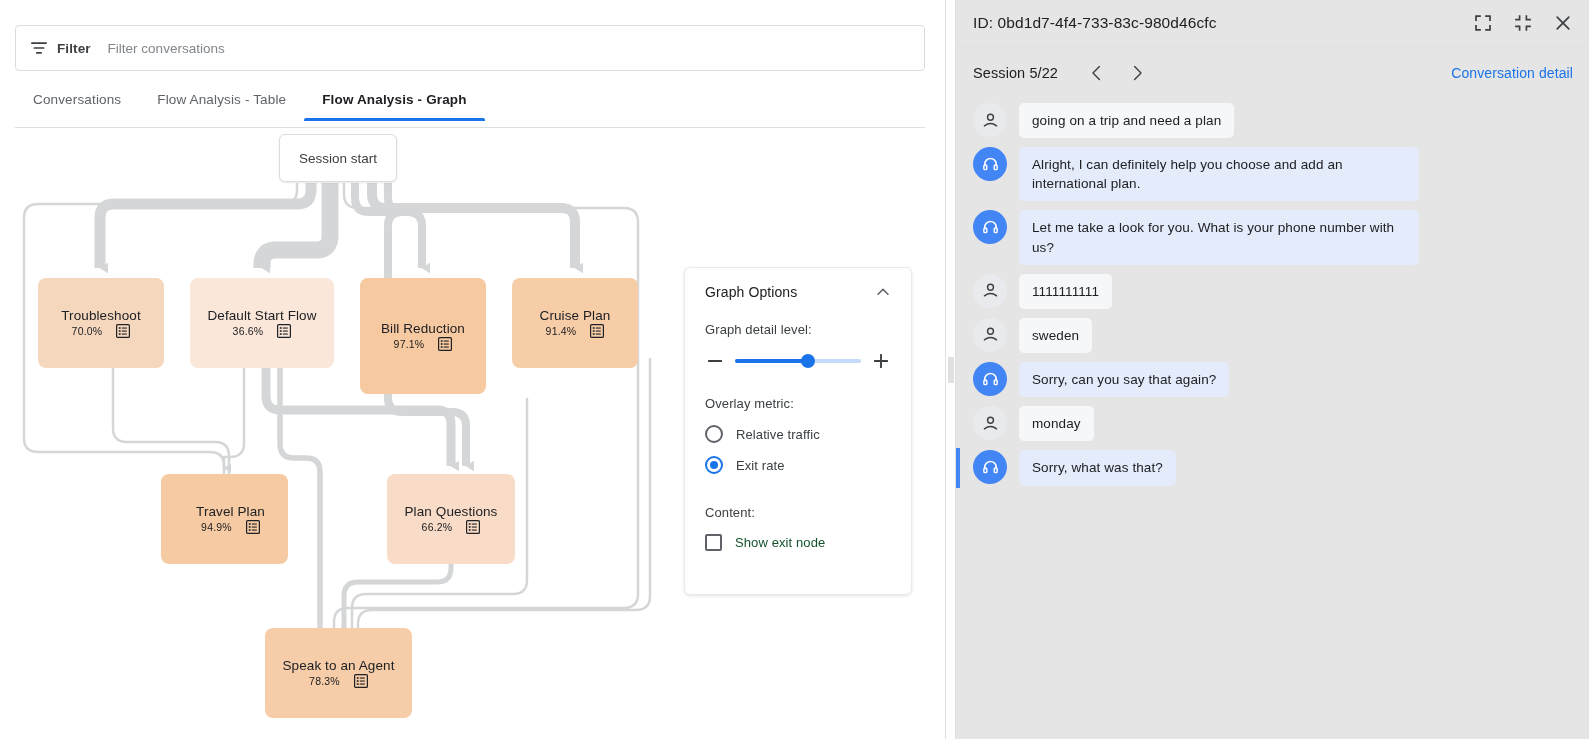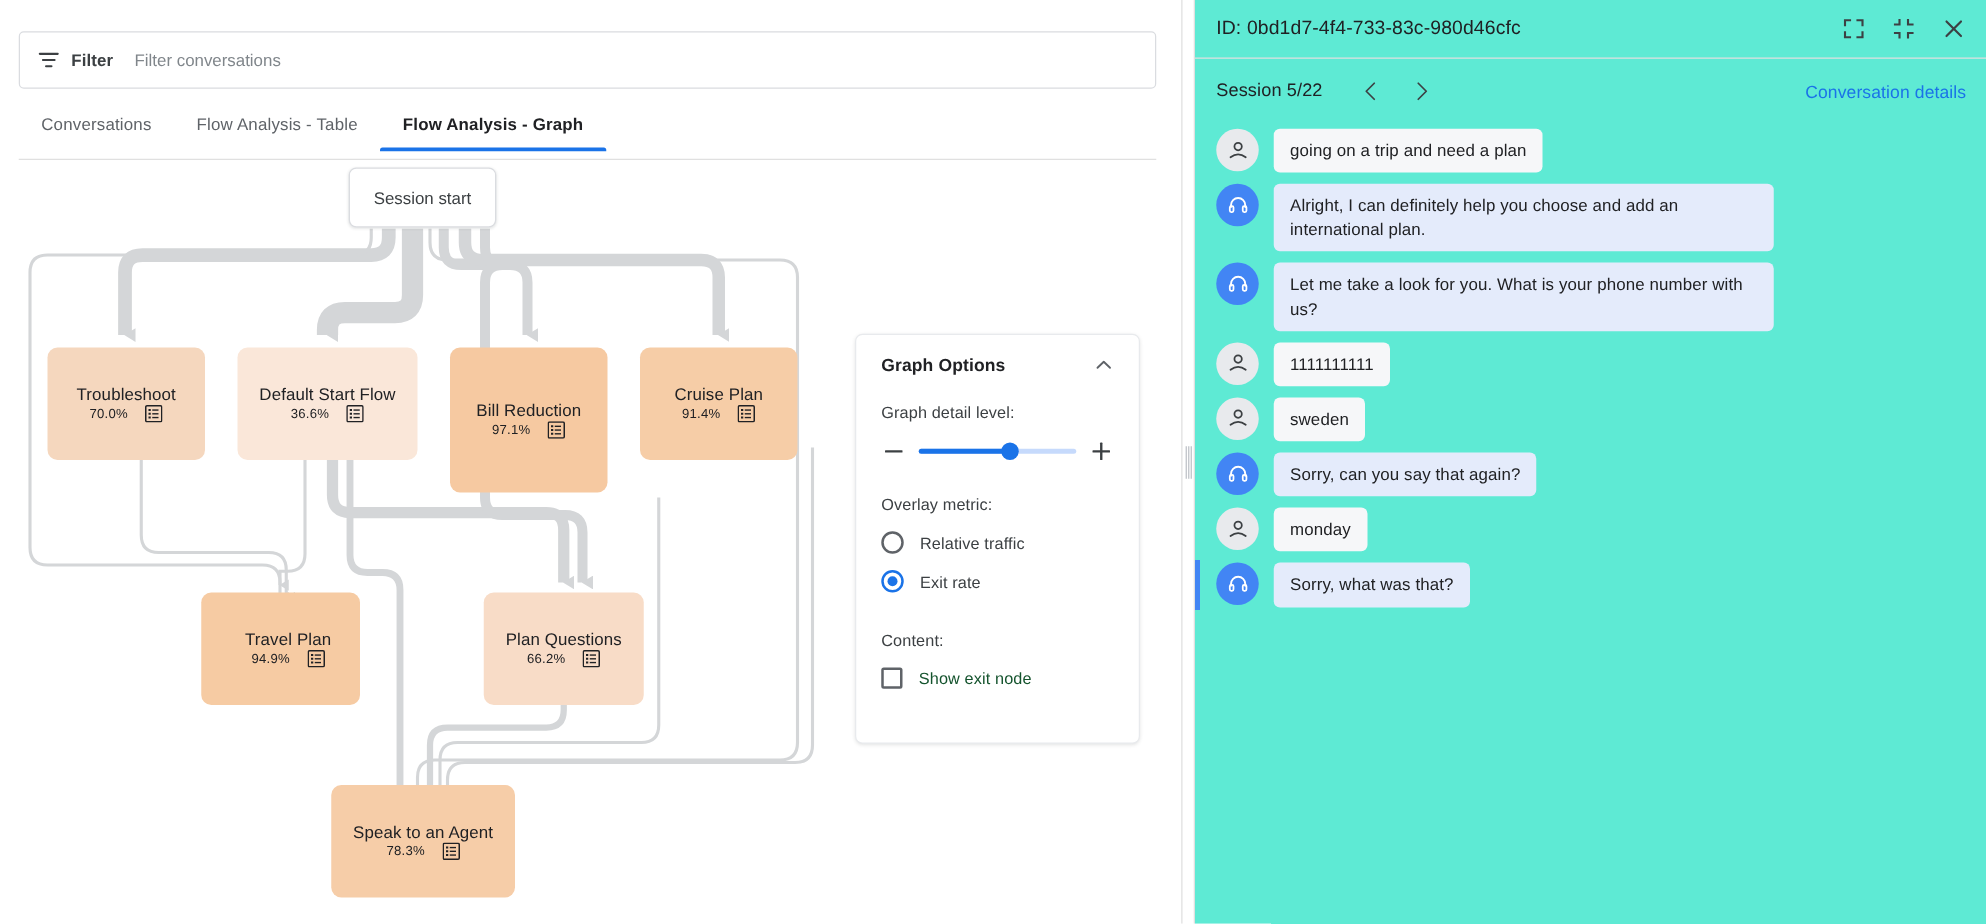--- a/index.html
+++ b/index.html
@@ -114,21 +114,21 @@
     background: #fff;
     border: 1px solid #e8eaed;
     border-radius: 6px;
     box-shadow: 0 1px 3px rgba(60,64,67,.15);
     padding: 16px 20px;
   }
   .go-header {
     display: flex; align-items: center; justify-content: space-between;
     margin-bottom: 22px;
   }
-  .go-title { font-size: 14px; font-weight: 700; color: #202124; letter-spacing: .1px; }
+  .go-title { font-size: 14px; font-weight: 400; color: #202124; letter-spacing: .1px; }
   .chevron { width: 16px; height: 16px; display: block; cursor: pointer; }
   .go-sect-label { font-size: 13px; color: #3c4043; margin-bottom: 14px; letter-spacing: .1px; }
 
   .slider-row { display: flex; align-items: center; gap: 10px; margin-bottom: 25px; }
   .sl-btn { width: 20px; height: 20px; flex: 0 0 20px; cursor: pointer; display:block; }
   .slider-track {
     position: relative; flex: 1; height: 4px;
     background: #c6dafc; border-radius: 2px; cursor: pointer;
   }
   .slider-fill {
@@ -179,21 +179,21 @@
     width: 5px; height: 26px;
     display: flex; justify-content: space-between;
   }
   .splitter-grip i { width: 1px; height: 26px; background: #bdc1c6; display:block; }
 
   
   .right-pane {
     position: relative;
     flex: 1 1 auto;
     height: 739px;
-    background: #5eead4;
+    background: #e5e5e5;
     overflow: hidden;
   }
   .rp-header {
     position: relative;
     height: 47px;
     border-bottom: 1px solid #e0e0e0;
     display: flex; align-items: center;
     padding: 0 16px 0 17px;
   }
   .rp-id {
@@ -563,21 +563,21 @@
           <svg viewBox="0 0 18 18" width="18" height="18">
             <path d="M11.4 2.6 L5 9 L11.4 15.4" fill="none" stroke="#3c4043" stroke-width="1.4" stroke-linecap="round" stroke-linejoin="round"></path>
           </svg>
         </span>
         <span class="nav-arrow">
           <svg viewBox="0 0 18 18" width="18" height="18">
             <path d="M6.6 2.6 L13 9 L6.6 15.4" fill="none" stroke="#3c4043" stroke-width="1.4" stroke-linecap="round" stroke-linejoin="round"></path>
           </svg>
         </span>
       </span>
-      <span class="conv-details">Conversation details</span>
+      <span class="conv-details">Conversation detail</span>
     </div>
 
     <div class="messages">
 
       <div class="msg-row">
         <span class="avatar user">
           <svg viewBox="0 0 20 20" width="19" height="19">
             <circle cx="10" cy="6.6" r="3.1" fill="none" stroke="#3c4043" stroke-width="1.5"></circle>
             <path d="M3.6 15.6 Q10 10.8 16.4 15.6" fill="none" stroke="#3c4043" stroke-width="1.5" stroke-linecap="round"></path>
           </svg>

